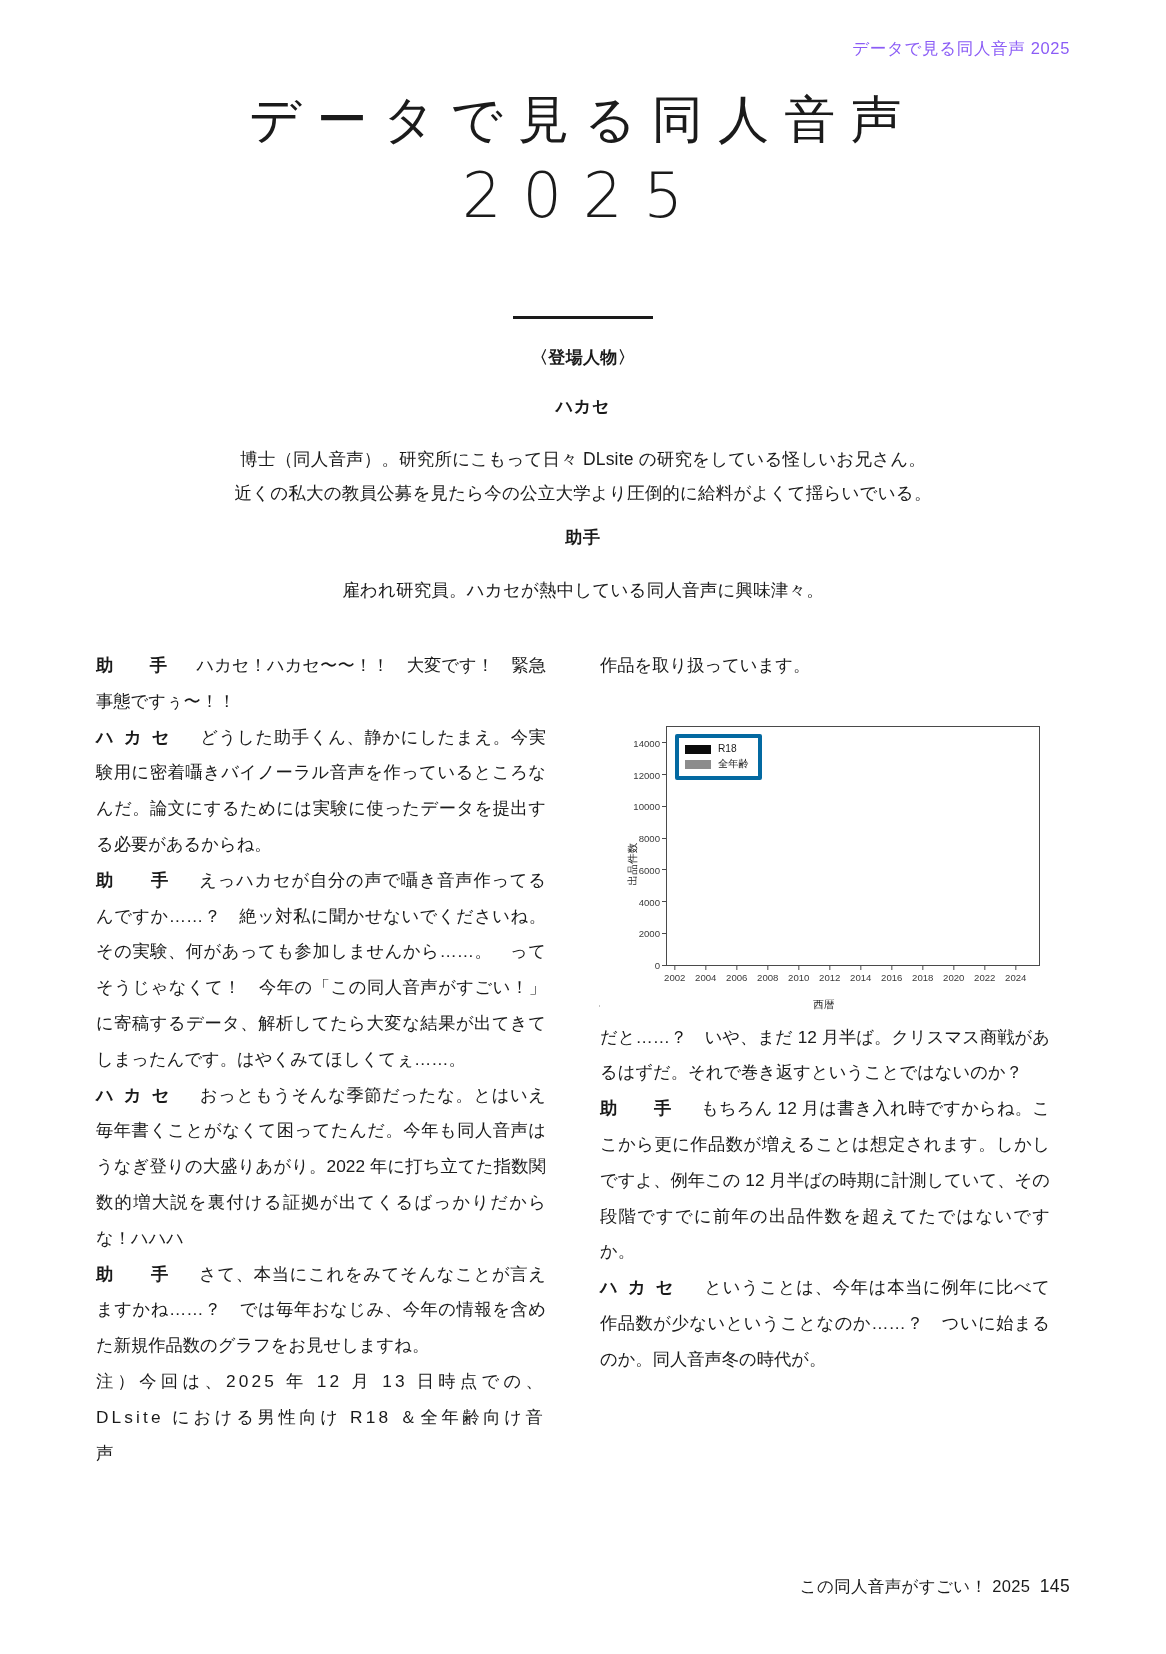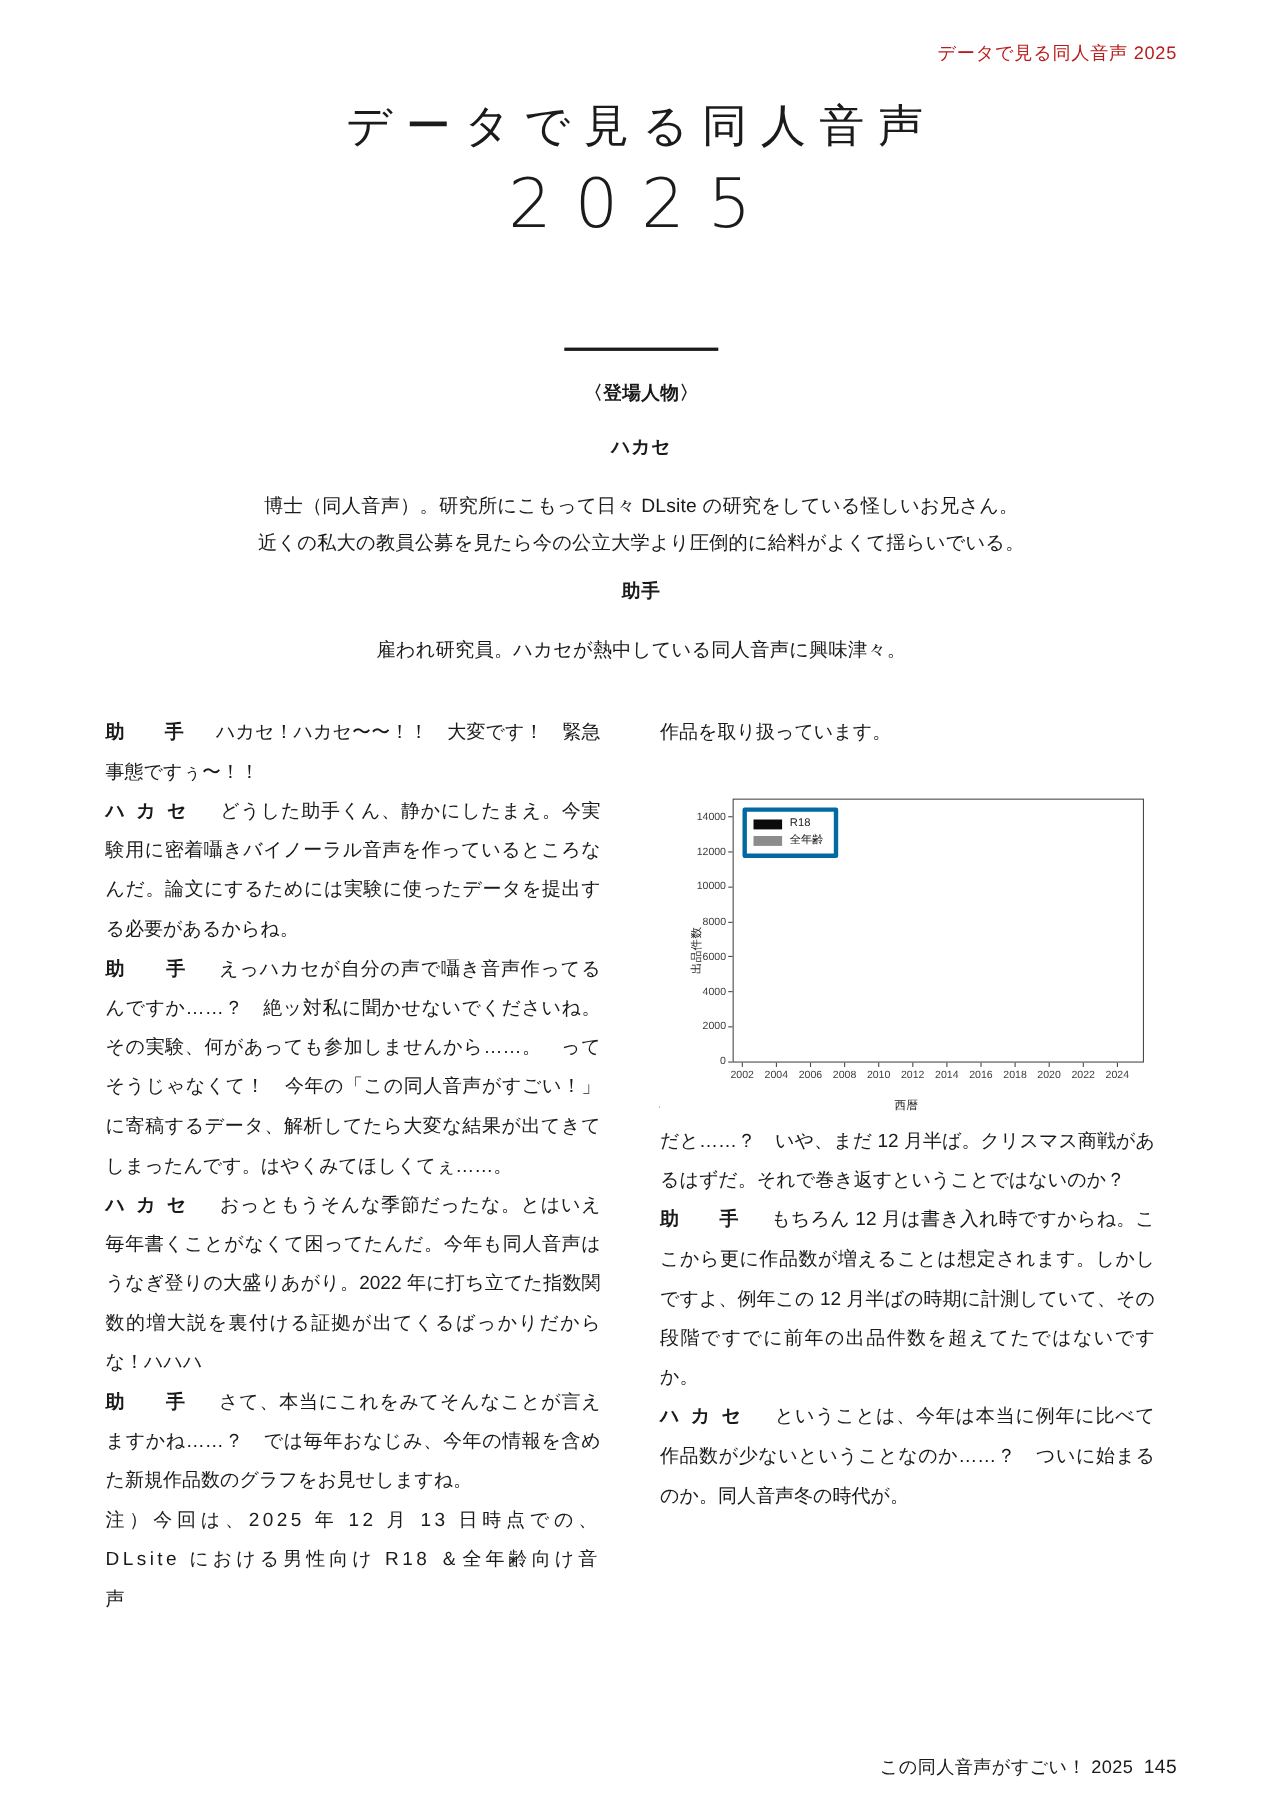--- a/index.html
+++ b/index.html
@@ -6,37 +6,37 @@
   body{
     width:1166px;height:1654px;background:#ffffff;
     font-family:"Liberation Sans","DejaVu Sans",sans-serif;
     color:#1a1a1a;position:relative;overflow:hidden;
   }
   .page{position:absolute;inset:0;}
 
   
   .runhead{
     position:absolute;top:38px;right:96px;
-    font-size:16.5px;letter-spacing:.04em;color:#b91c1c;
+    font-size:16.5px;letter-spacing:.04em;color:#8b5cf6;
     white-space:nowrap;
   }
 
   
   .title-block{
     position:absolute;top:92px;left:0;right:0;text-align:center;
   }
   .title-line{
     font-family:"DejaVu Sans",sans-serif;
     font-weight:300;
     color:#1b1b1b;
     letter-spacing:.30em;
     line-height:1.10;
     white-space:nowrap;
   }
-  .title-line.l1{font-size:41px;}
+  .title-line.l1{font-size:51px;}
   .title-line.l2{font-size:62px;margin-top:14px;letter-spacing:.34em;}
 
   .rule{
     position:absolute;top:316px;left:50%;transform:translateX(-50%);
     width:140px;height:3px;background:#1a1a1a;
   }
 
   
   .cast{position:absolute;top:346px;left:0;right:0;text-align:center;}
   .cast-head{font-size:17px;font-weight:bold;letter-spacing:.02em;}
@@ -118,21 +118,21 @@
     padding:4px 9px 4px 6px;border-radius:2px;
     font-size:10.2px;line-height:1.45;
   }
   .legend-row{display:flex;align-items:center;gap:7px;}
   .swatch{width:26px;height:9px;display:inline-block;}
   .sw-r18{background:#0b0b0b;}
   .sw-all{background:#8c8c8c;}
 
   
   .footer{
-    position:absolute;bottom:36px;right:96px;
+    position:absolute;bottom:56px;right:96px;
     font-size:16.5px;letter-spacing:.02em;white-space:nowrap;color:#1a1a1a;
   }
   .footer .pg{margin-left:.55em;font-size:17.5px;}
 </style>
 </head>
 <body>
 
 <div class="page">
 
   <div class="runhead">データで見る同人音声 2025</div>

